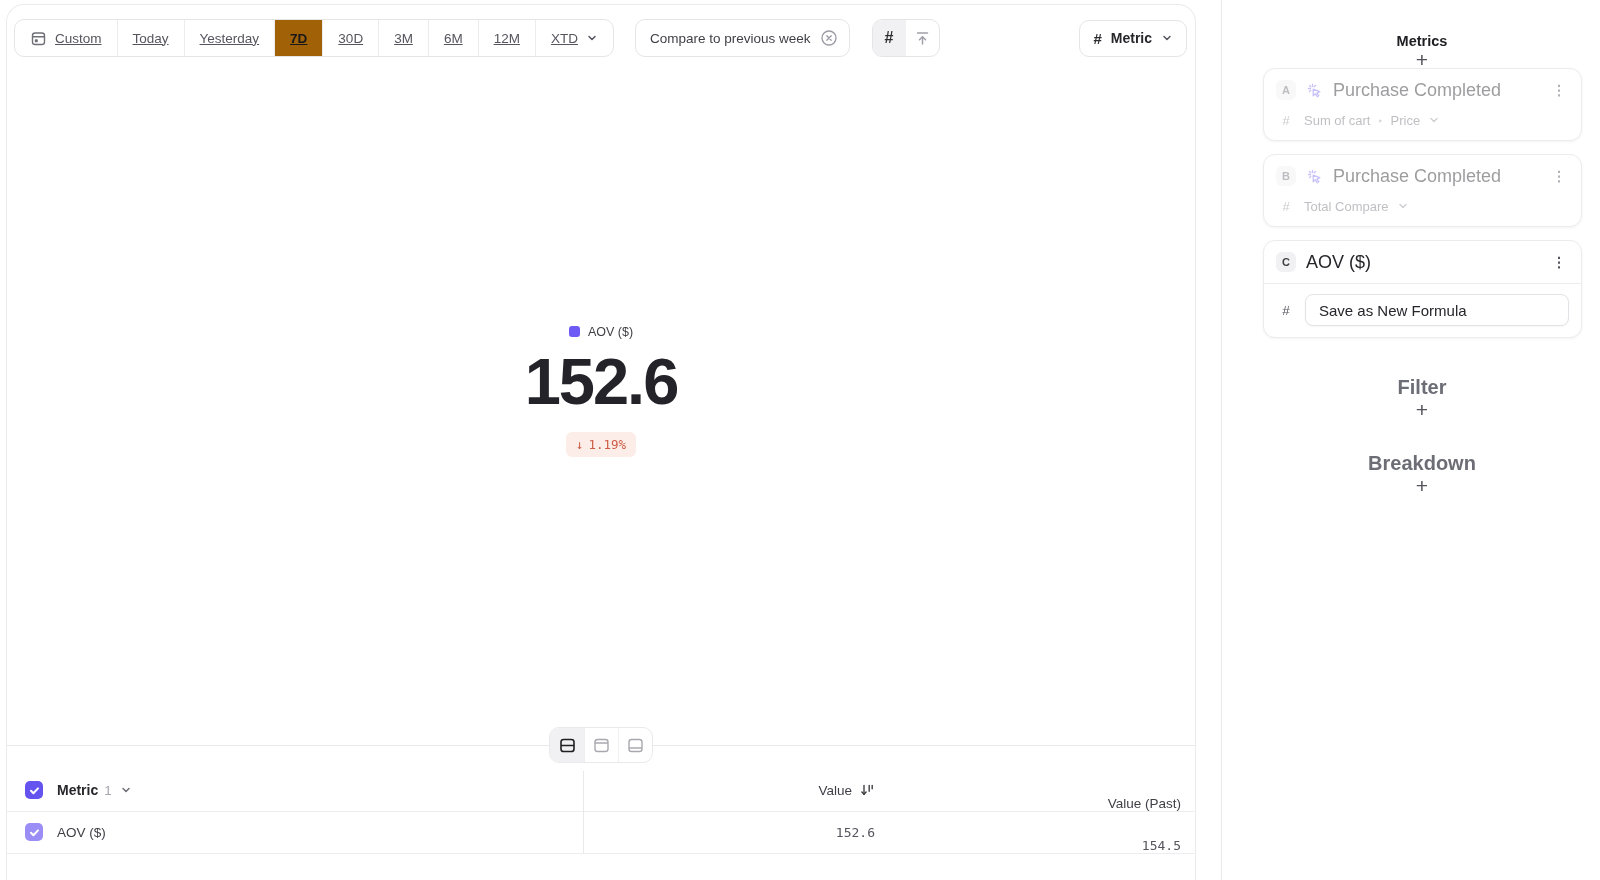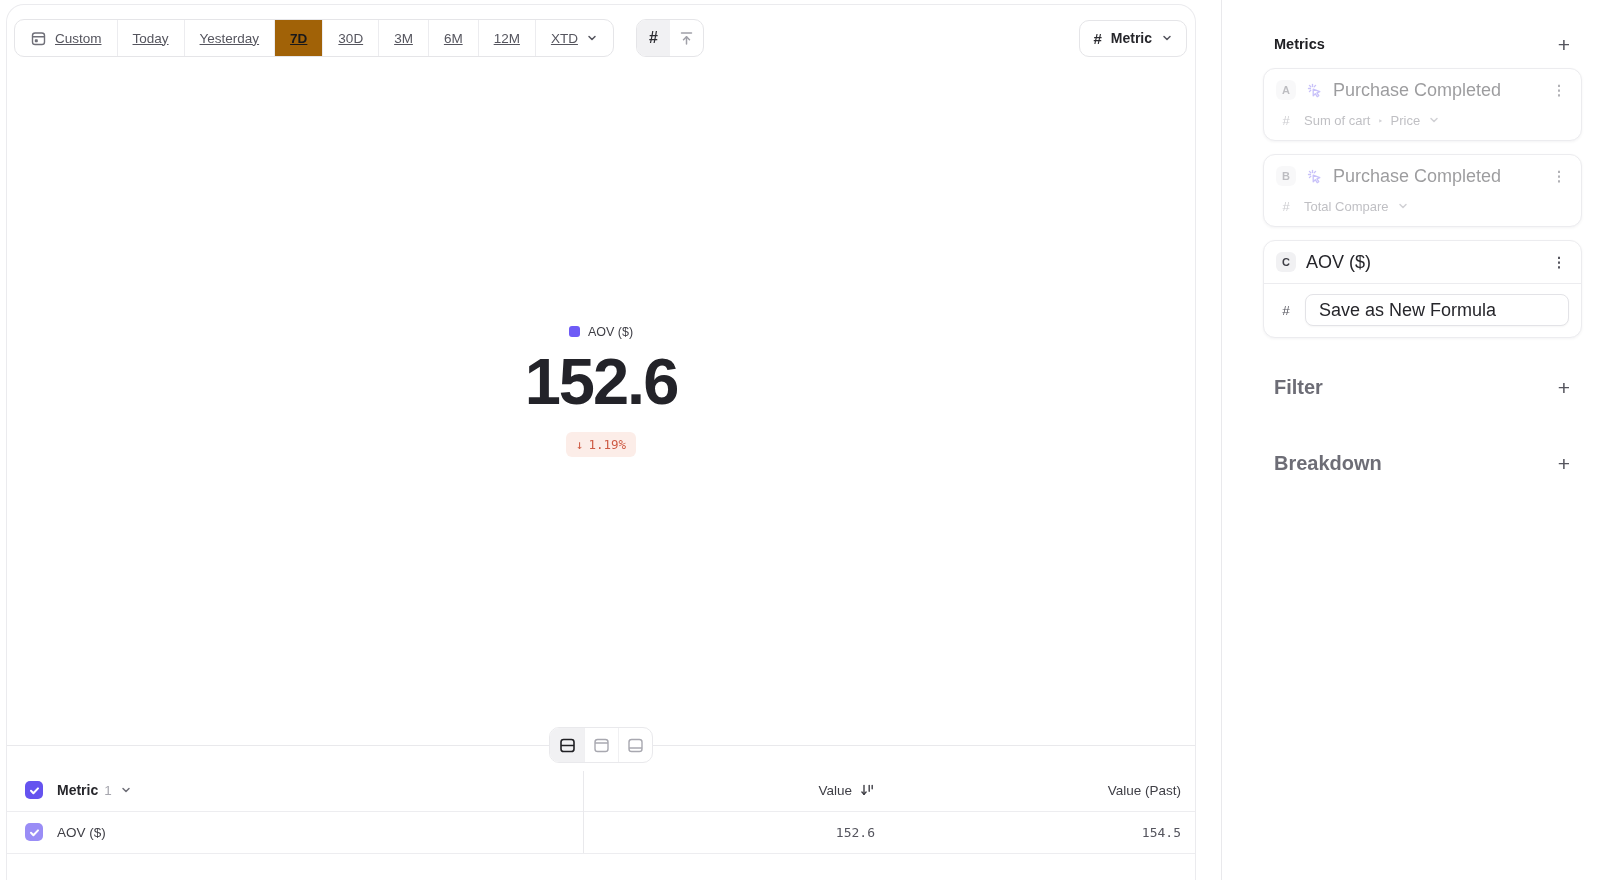--- a/index.html
+++ b/index.html
@@ -65,29 +65,29 @@
               display:flex; align-items:center; justify-content:center; }
   .checkbox.dark  { background:#6553ef; }
   .checkbox.light { background:#9a8df6; }
   .t-metric-label { margin-left:14px; font-size:14px; font-weight:700; color:#26262b; }
   .t-metric-index { margin-left:6px; font-size:13.5px; color:#a6a6ae; }
   .t-header .chev { margin-left:8px; color:#6f6f78; }
   .t-name { margin-left:14px; font-size:13.5px; color:#3f3f46; }
   .col-value { position:absolute; right:320px; top:0; height:100%; display:flex;
                align-items:center; gap:7px; font-size:13.5px; font-weight:500; color:#3f3f46; }
   .col-value-past { position:absolute; right:14px; top:0; height:100%; display:flex;
-                    align-items:center; font-size:13.5px; font-weight:500; color:#3f3f46; }
+                    align-items:flex-end; font-size:13.5px; font-weight:500; color:#3f3f46; }
   .num { font-family:"DejaVu Sans Mono", monospace; font-size:13px; font-weight:400; color:#55555e; }
 
   
   .sidebar { position:absolute; left:1221px; top:0; width:379px; height:880px;
              border-left:1px solid #e9e9ec; background:#fff; }
   .sidebar-inner { margin:0 18px 0 41px; }
   .side-title-row { display:flex; align-items:center; justify-content:space-between;
-                    height:22px; padding:0 12px 0 11px; }
+                    height:22px; padding:0 12px 0 11px;flex-direction:column; }
   .side-title-row.first { margin-top:33px; }
   .side-title { font-size:14.5px; font-weight:700; color:#202024; }
   .side-title.muted { color:#6d6d76; font-size:20px; }
   .plus-btn { font-size:21px; font-weight:400; color:#55555e; line-height:1; cursor:pointer; }
 
   .metric-card { background:#fff; border:1px solid #ececef; border-radius:12px;
                  box-shadow:0 1px 3px rgba(25,25,35,.05); margin-top:13px;
                  padding:11px 12px; }
   .dim { opacity:.45; }
   .card-top { display:flex; align-items:center; gap:10px; height:20px; }
@@ -102,21 +102,21 @@
   .card-sub .sub-hash { font-size:13px; color:#8e8e96; font-weight:500; width:20px; text-align:center; }
   .caret-glyph { font-size:11px; color:#9a9aa2; }
   .formula-input { margin-top:11px; height:32px; width:100%; background:#f2f2f4; border:none;
                    border-radius:8px; padding:0 14px; font-size:13.5px; color:#26262b;
                    font-family:"Liberation Sans", sans-serif; outline:none; }
   .card-divider { border-top:1px solid #ececef; margin:11px -12px 0 -12px; }
   .card-save-row { display:flex; align-items:center; margin-top:10px; }
   .card-save-row .sub-hash { font-size:13.5px; color:#55555e; width:20px; text-align:center; }
   .save-btn { flex:1; margin-left:9px; height:32px; border:1px solid #e3e3e7; border-radius:8px;
               background:#fff; box-shadow:0 1px 2px rgba(25,25,35,.04); display:flex;
-              align-items:center; padding:0 13px; font-size:18px; font-weight:500;
+              align-items:center; padding:0 13px; font-size:15px; font-weight:500;
               color:#26262b; cursor:pointer; }
   .section-gap1 { margin-top:38px; }
   .section-gap2 { margin-top:54px; }
 </style>
 </head>
 <body>
 
 <div class="main-panel">
 
   <div class="toolbar">
@@ -156,20 +156,29 @@
       <div class="seg">
         <span>XTD</span>
         <span class="chev">
           <svg width="12" height="12" viewBox="0 0 12 12" fill="none" stroke="currentColor" stroke-width="1.5" stroke-linecap="round" stroke-linejoin="round">
               <path d="M3 4.5l3 3 3-3"></path>
             </svg>
         </span>
       </div>
     </div>
 
+    <div class="chip">
+      <span>Compare to previous week</span>
+      <span style="display:flex;">
+        <svg width="18" height="18" viewBox="0 0 18 18" fill="none" stroke="#9a9aa2" stroke-width="1.3">
+          <circle cx="9" cy="9" r="7"></circle>
+          <path d="M6.8 6.8l4.4 4.4M11.2 6.8l-4.4 4.4" stroke-linecap="round"></path>
+        </svg>
+      </span>
+    </div>
 
     <div class="icon-pair">
       <div class="icon-cell selected">
         <span class="hash-glyph">#</span>
       </div>
       <div class="icon-cell">
         <span style="display:flex;">
           <svg width="17" height="17" viewBox="0 0 17 17" fill="none" stroke="#a0a0a8" stroke-width="1.5" stroke-linecap="round" stroke-linejoin="round">
             <path d="M3.5 3h10"></path>
               <path d="M8.5 14V6.8"></path>

